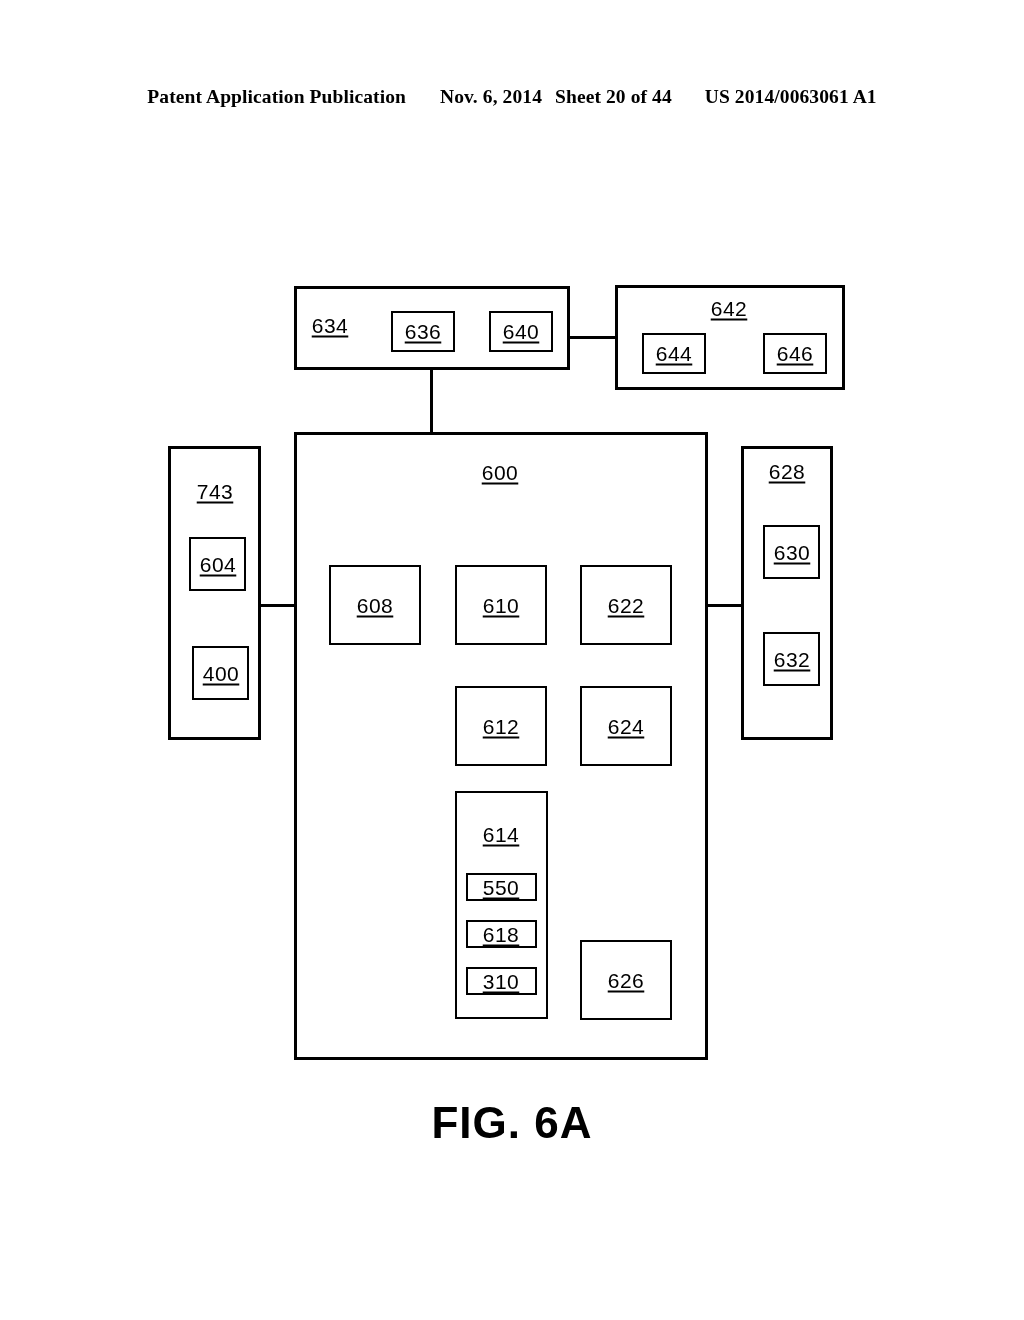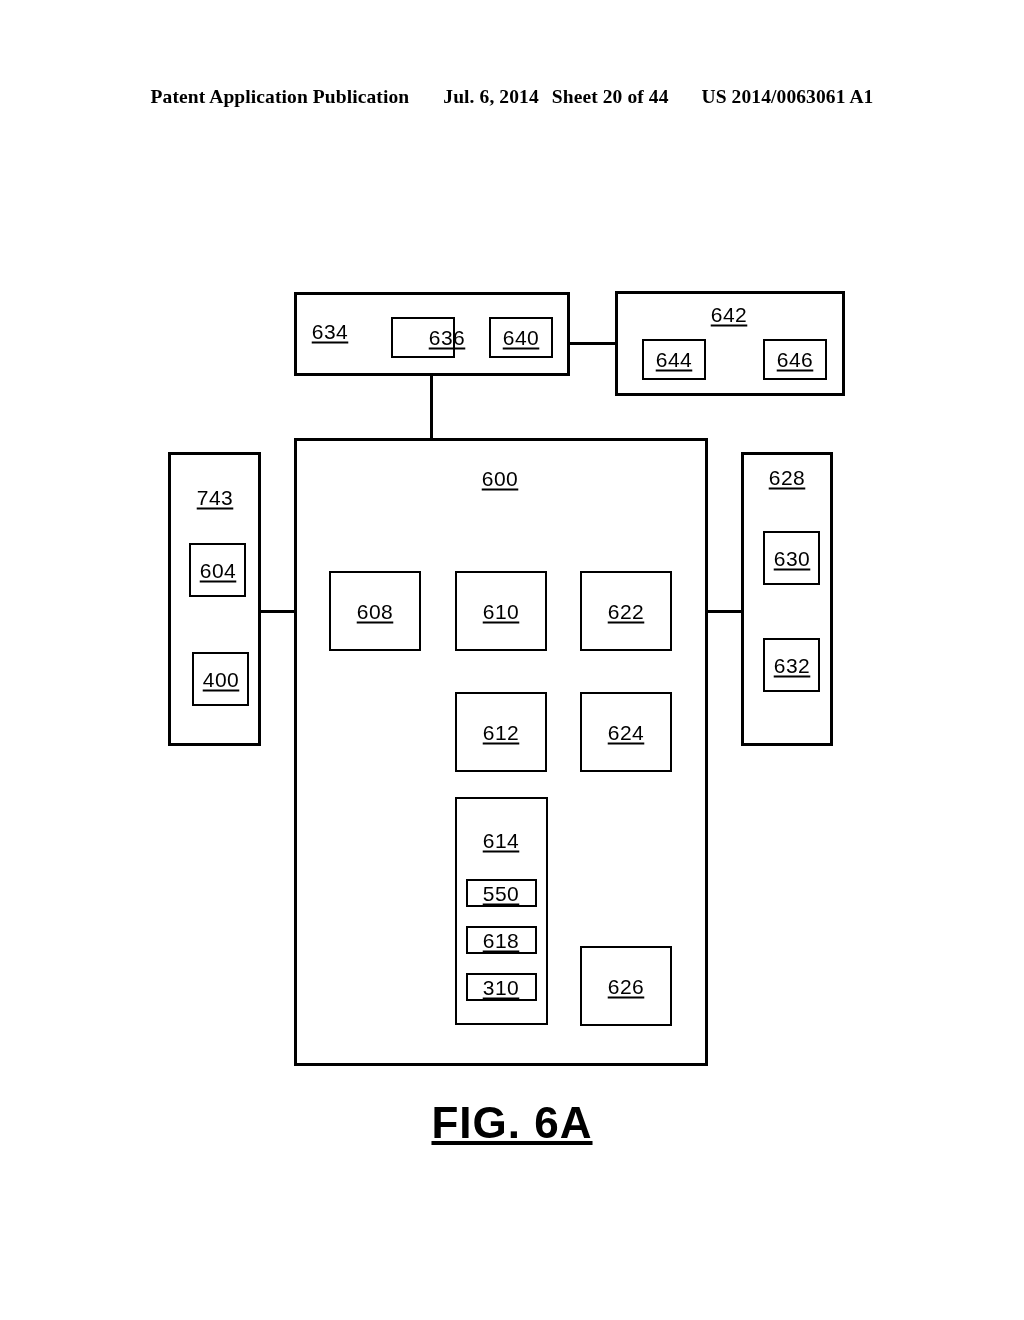--- a/index.html
+++ b/index.html
@@ -32,21 +32,21 @@
   }
   .page-header .seg { display: inline-block; vertical-align: baseline; }
   .gap-lg { display: inline-block; width: 34px; }
   .gap-md { display: inline-block; width: 13px; }
   .gap-xl { display: inline-block; width: 33px; }
 
   
   #figure {
     position: absolute;
     left: 0;
-    top: 6px;
+    top: 0;
     width: 1024px;
     height: 1136px;
   }
 
   .box {
     position: absolute;
     border: 3px solid #000;
     background: #fff;
     box-sizing: border-box;
   }
@@ -73,45 +73,44 @@
   .fig-caption {
     position: absolute;
     left: 0;
     top: 1098px;
     width: 1024px;
     text-align: center;
     font-family: "Liberation Sans", sans-serif;
     font-weight: bold;
     font-size: 44px;
     letter-spacing: 1px;
-    text-decoration: underline;
   }
 </style>
 </head>
 <body>
 
 <div class="page-header">
-  <span class="seg">Patent Application Publication</span><span class="gap-lg"></span><span class="seg">Jul. 6, 2014</span><span class="gap-md"></span><span class="seg">Sheet 20 of 44</span><span class="gap-xl"></span><span class="seg">US 2014/0063061 A1</span>
+  <span class="seg">Patent Application Publication</span><span class="gap-lg"></span><span class="seg">Nov. 6, 2014</span><span class="gap-md"></span><span class="seg">Sheet 20 of 44</span><span class="gap-xl"></span><span class="seg">US 2014/0063061 A1</span>
 </div>
 
 <div id="figure">
 
   <div class="conn" style="left:430px; top:369px; width:3px; height:66px;"></div>
 
   <div class="conn" style="left:568px; top:336px; width:49px; height:3px;"></div>
 
   <div class="conn" style="left:259px; top:604px; width:38px; height:3px;"></div>
 
   <div class="conn" style="left:705px; top:604px; width:38px; height:3px;"></div>
 
   <div class="box" style="left:294px; top:286px; width:276px; height:84px;"></div>
   <div class="lbl" style="left:330px; top:325px;">634</div>
 
   <div class="box thin" style="left:391px; top:311px; width:64px; height:41px;"></div>
-  <div class="lbl" style="left:423px; top:331px;margin-left:24px;">636</div>
+  <div class="lbl" style="left:423px; top:331px;">636</div>
 
   <div class="box thin" style="left:489px; top:311px; width:64px; height:41px;"></div>
   <div class="lbl" style="left:521px; top:331px;">640</div>
 
   <div class="box" style="left:615px; top:285px; width:230px; height:105px;"></div>
   <div class="lbl" style="left:729px; top:308px;">642</div>
 
   <div class="box thin" style="left:642px; top:333px; width:64px; height:41px;"></div>
   <div class="lbl" style="left:674px; top:353px;">644</div>
 

